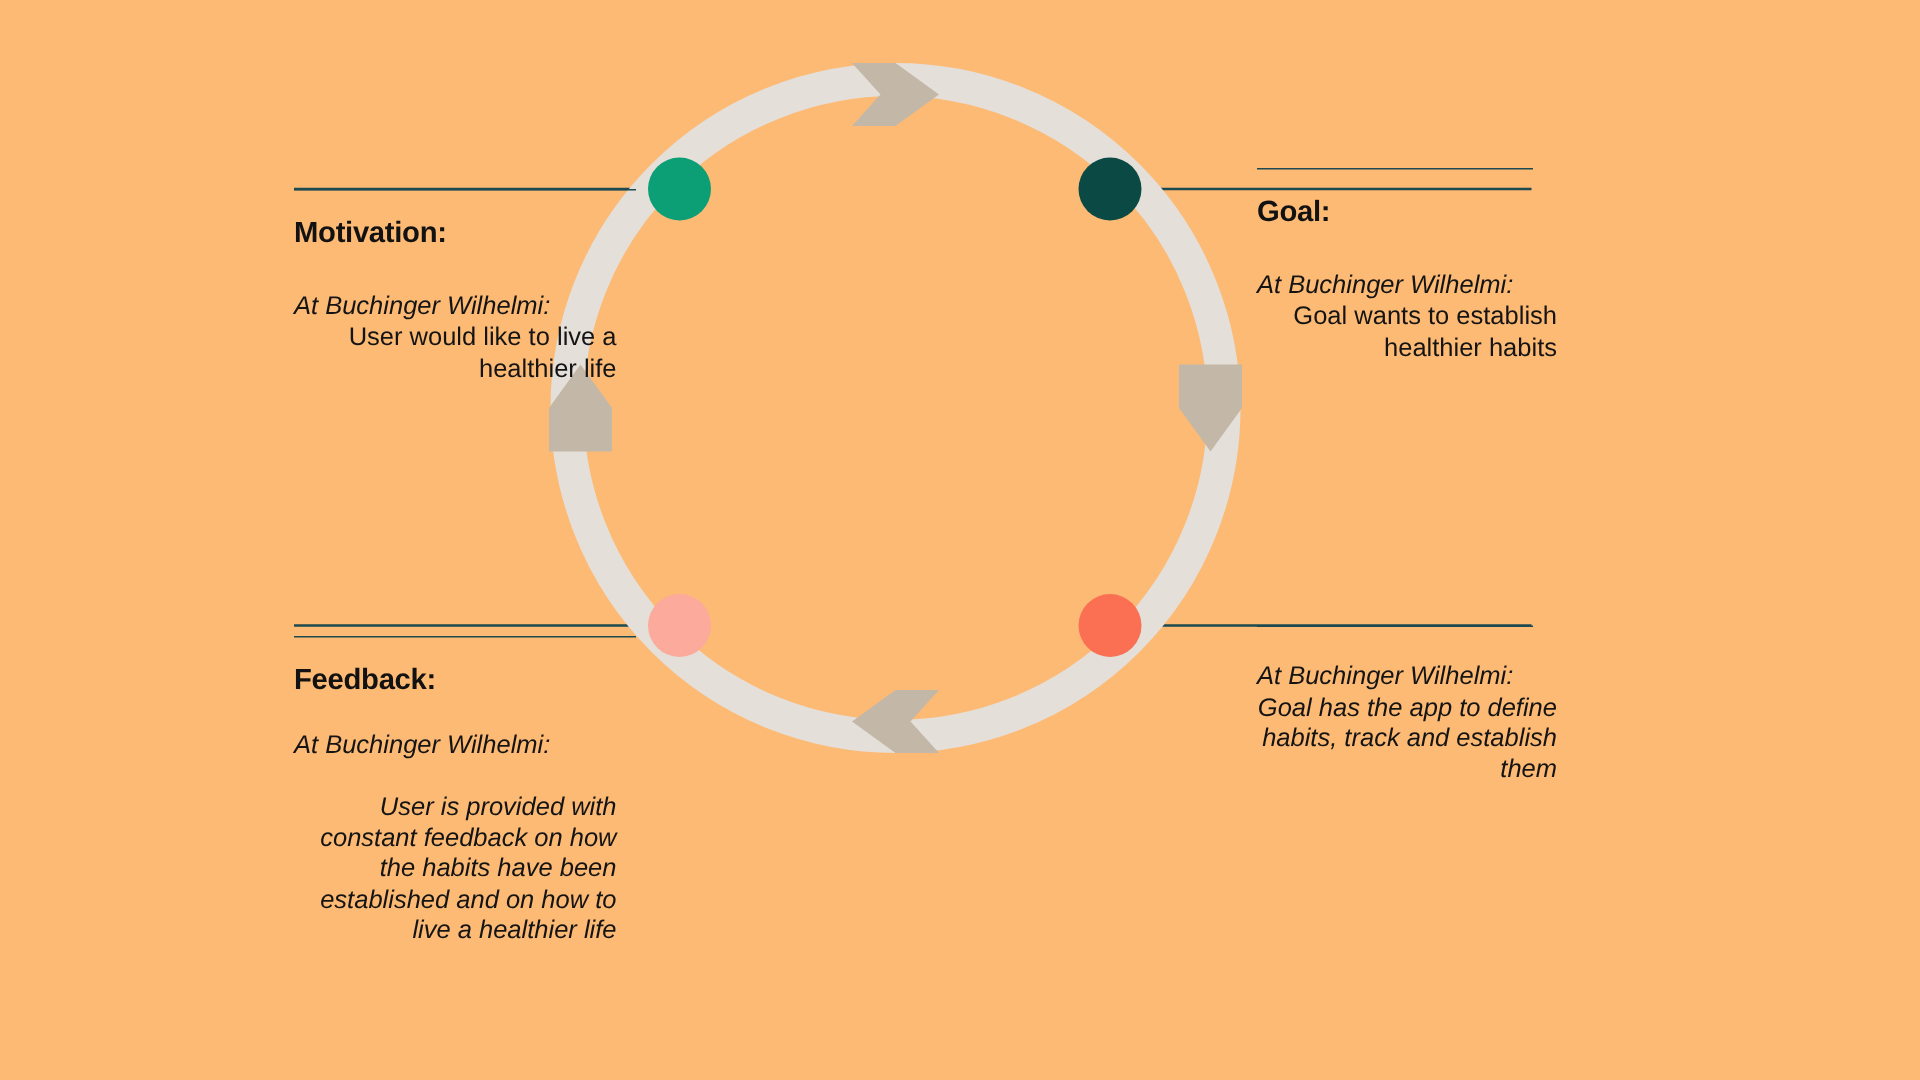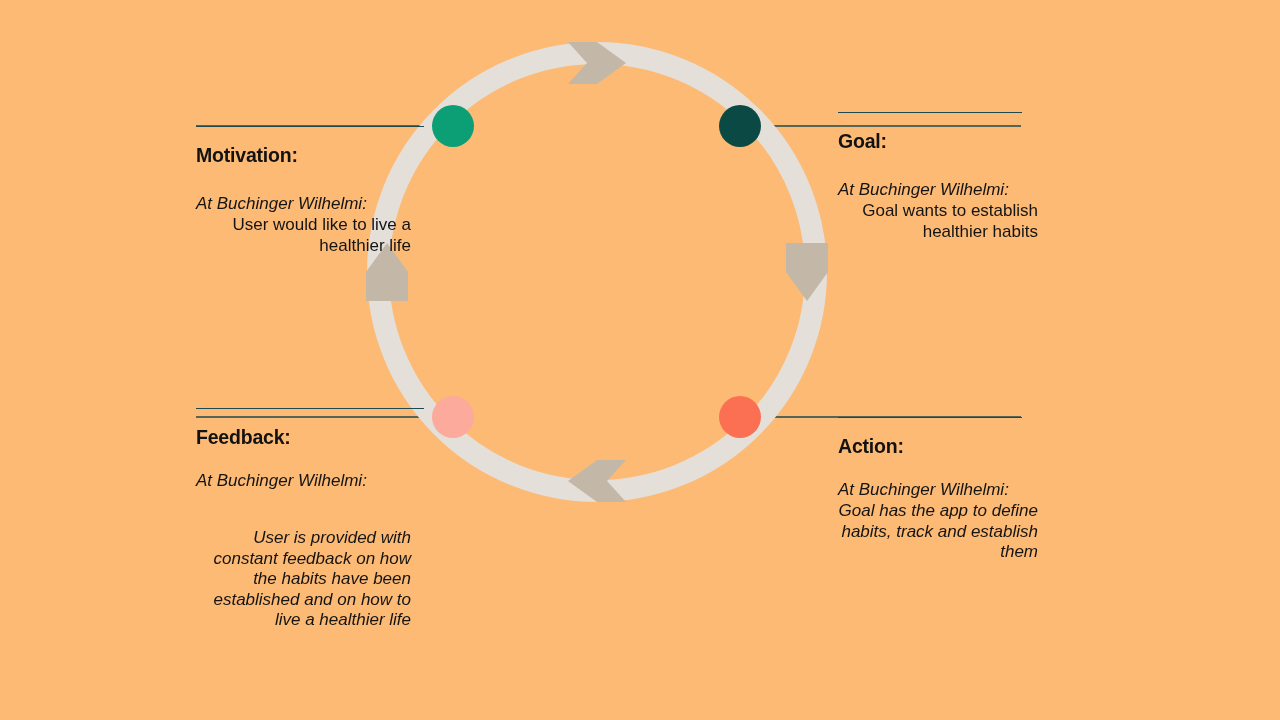--- a/index.html
+++ b/index.html
@@ -27,21 +27,21 @@
     height: 720px;
   }
 
   
   .quadrant {
     position: absolute;
     width: 215px;
   }
   .quadrant.q-motivation { left: 196px; top: 126px; }
   .quadrant.q-goal       { left: 838px; top: 112px; }
-  .quadrant.q-feedback   { left: 196px; top: 408px; }
+  .quadrant.q-feedback   { left: 196px; top: 424px; }
   .quadrant.q-action     { left: 838px; top: 417px; }
 
   .rule {
     height: 0;
     border-top: 1.6px solid #1c4a50;
     width: 100%;
     margin: 0 0 18px 0;
   }
   .quadrant.q-motivation .rule { width: 228px; }
   .quadrant.q-feedback   .rule { width: 228px; }
@@ -65,21 +65,21 @@
   }
   .body-block .lede {
     font-style: italic;
     display: block;
   }
   .body-block .rest {
     display: block;
     text-align: right;
   }
   .body-block.all-italic .rest { font-style: italic; }
-  .body-block.gap .rest { margin-top: 36px; }
+  .body-block.gap .rest { margin-top: 20px; }
 
   
   .quadrant.q-feedback .body-block { margin-top: 23px; }
   .quadrant.q-action  .body-block { margin-top: 23px; }
   .quadrant.q-action  { width: 200px; }
   .quadrant.q-goal    { width: 200px; }
 </style>
 </head>
 <body>
 
@@ -138,20 +138,19 @@
     <div class="rule"></div>
     <h2 class="heading">Feedback:</h2>
     <div class="body-block all-italic gap">
       <span class="lede">At Buchinger Wilhelmi:</span>
       <span class="rest">User is provided with constant feedback on how the habits have been established and on how to live a healthier life</span>
     </div>
   </div>
 
   <div class="quadrant q-action">
     <div class="rule"></div>
-    <h2 class="heading">Action:</h2>
     <div class="body-block all-italic">
       <span class="lede">At Buchinger Wilhelmi:</span>
       <span class="rest">Goal has the app to define habits, track and establish them</span>
     </div>
   </div>
 
 </div>
 
 </body></html>

